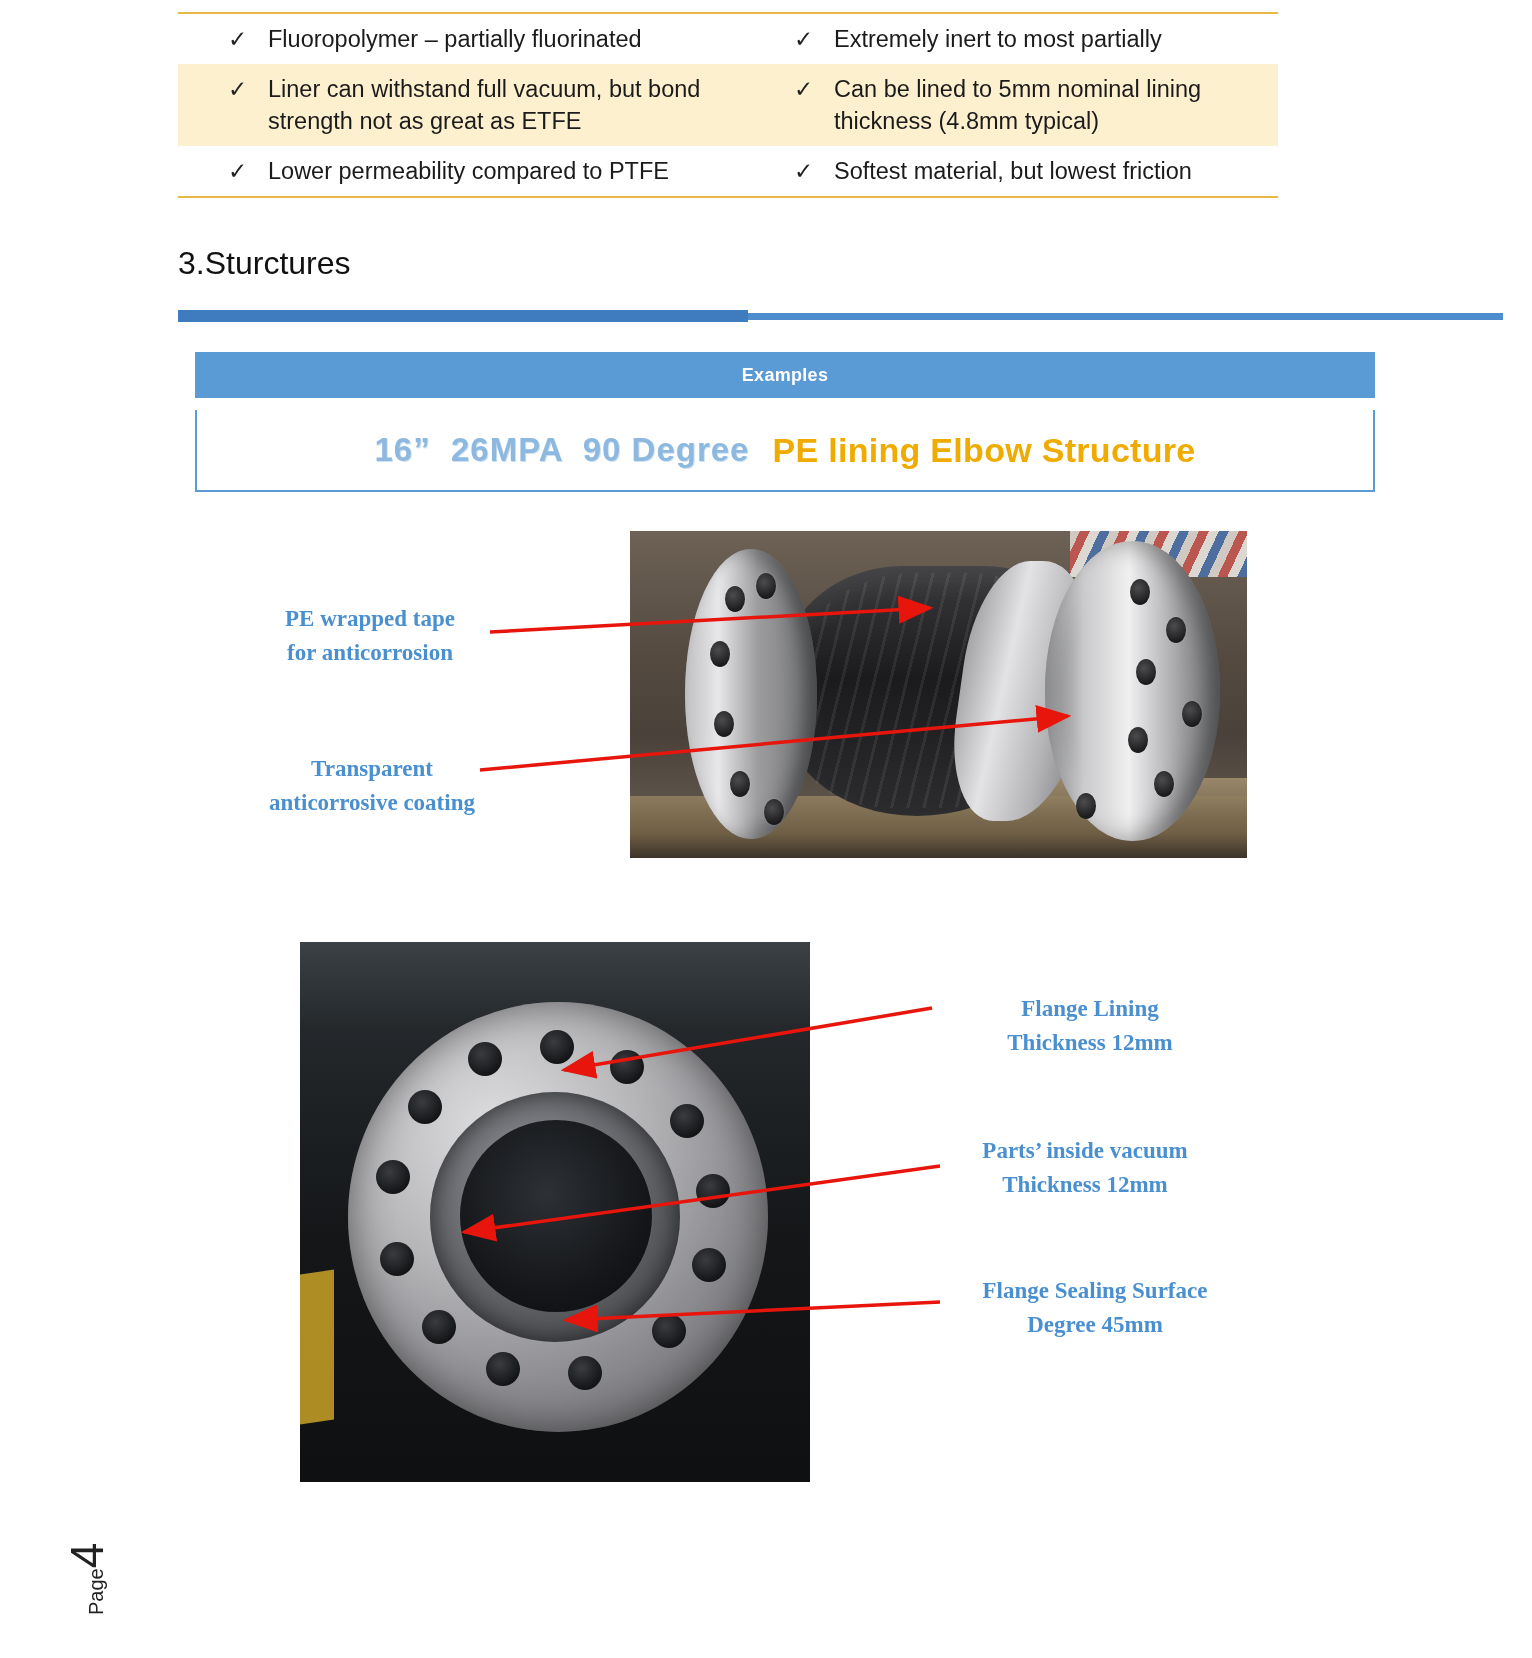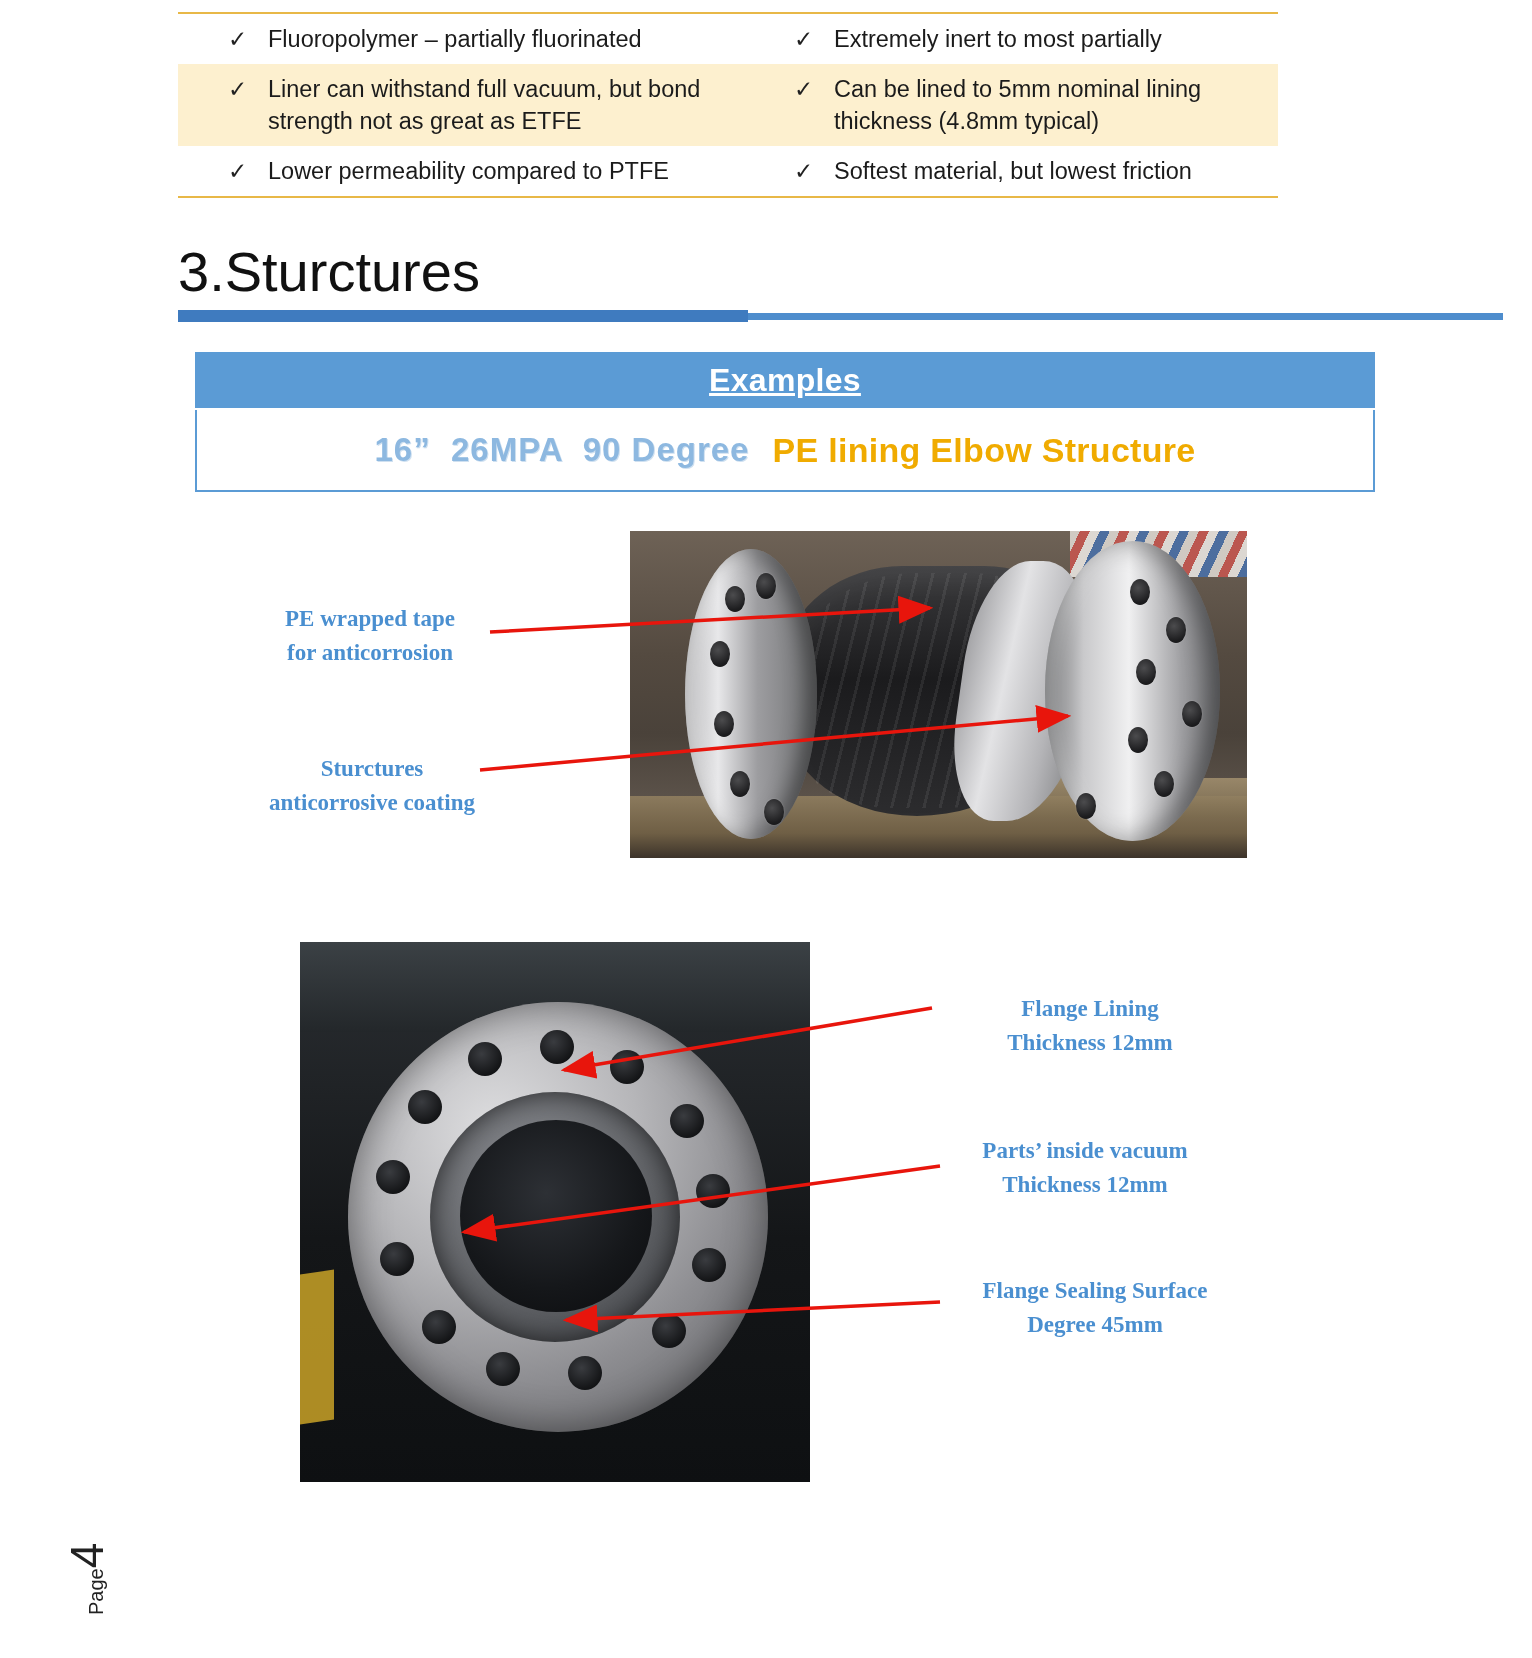--- a/index.html
+++ b/index.html
@@ -58,22 +58,22 @@
     font-size: 23.5px;
     line-height: 32px;
     color: #1b1b1b;
     max-width: 470px;
   }
 
   
   .section-title {
     position: absolute;
     left: 178px;
-    top: 239px;
-    font-size: 56px;
+    top: 245px;
+    font-size: 32px;
     color: #111;
     letter-spacing: 0px;
   }
   .rule-thick {
     position: absolute;
     left: 178px;
     top: 310px;
     width: 570px;
     height: 12px;
     background: #3f7bbf;
@@ -86,30 +86,29 @@
     height: 7px;
     background: #4e8dcd;
   }
 
   
   .examples-header {
     position: absolute;
     left: 195px;
     top: 352px;
     width: 1180px;
-    height: 56px;
+    height: 46px;
     background: #5b9bd5;
     color: #ffffff;
-    font-size: 32px;
+    font-size: 18px;
     font-weight: bold;
     display: flex;
     align-items: center;
     justify-content: center;
     letter-spacing: .3px;
-    text-decoration: underline;
   }
   .examples-sub {
     position: absolute;
     left: 195px;
     top: 410px;
     width: 1180px;
     height: 82px;
     box-sizing: border-box;
     border: 2px solid #5b9bd5;
     border-top: none;
@@ -348,21 +347,21 @@
   <div class="bolt" style="left:446px; top:262px;"></div>
   <div class="bolt" style="left:552px; top:170px;"></div>
 </div>
 
 <div class="callout" style="left:250px; top:602px; width:240px;">
   <div>PE wrapped tape</div>
   <div>for anticorrosion</div>
 </div>
 
 <div class="callout" style="left:232px; top:752px; width:280px;">
-  <div>Sturctures</div>
+  <div>Transparent</div>
   <div>anticorrosive coating</div>
 </div>
 
 <svg class="arrow" style="left:180px; top:560px; width:1100px; height:380px;">
   <defs>
     <marker id="ah1" markerWidth="10" markerHeight="8" refX="9" refY="4" orient="auto">
       <polygon points="0 0, 10 4, 0 8" fill="#e8150c"></polygon>
     </marker>
   </defs>
   <line x1="310" y1="72" x2="750" y2="48" stroke="#e8150c" stroke-width="3.5" marker-end="url(#ah1)"></line>

